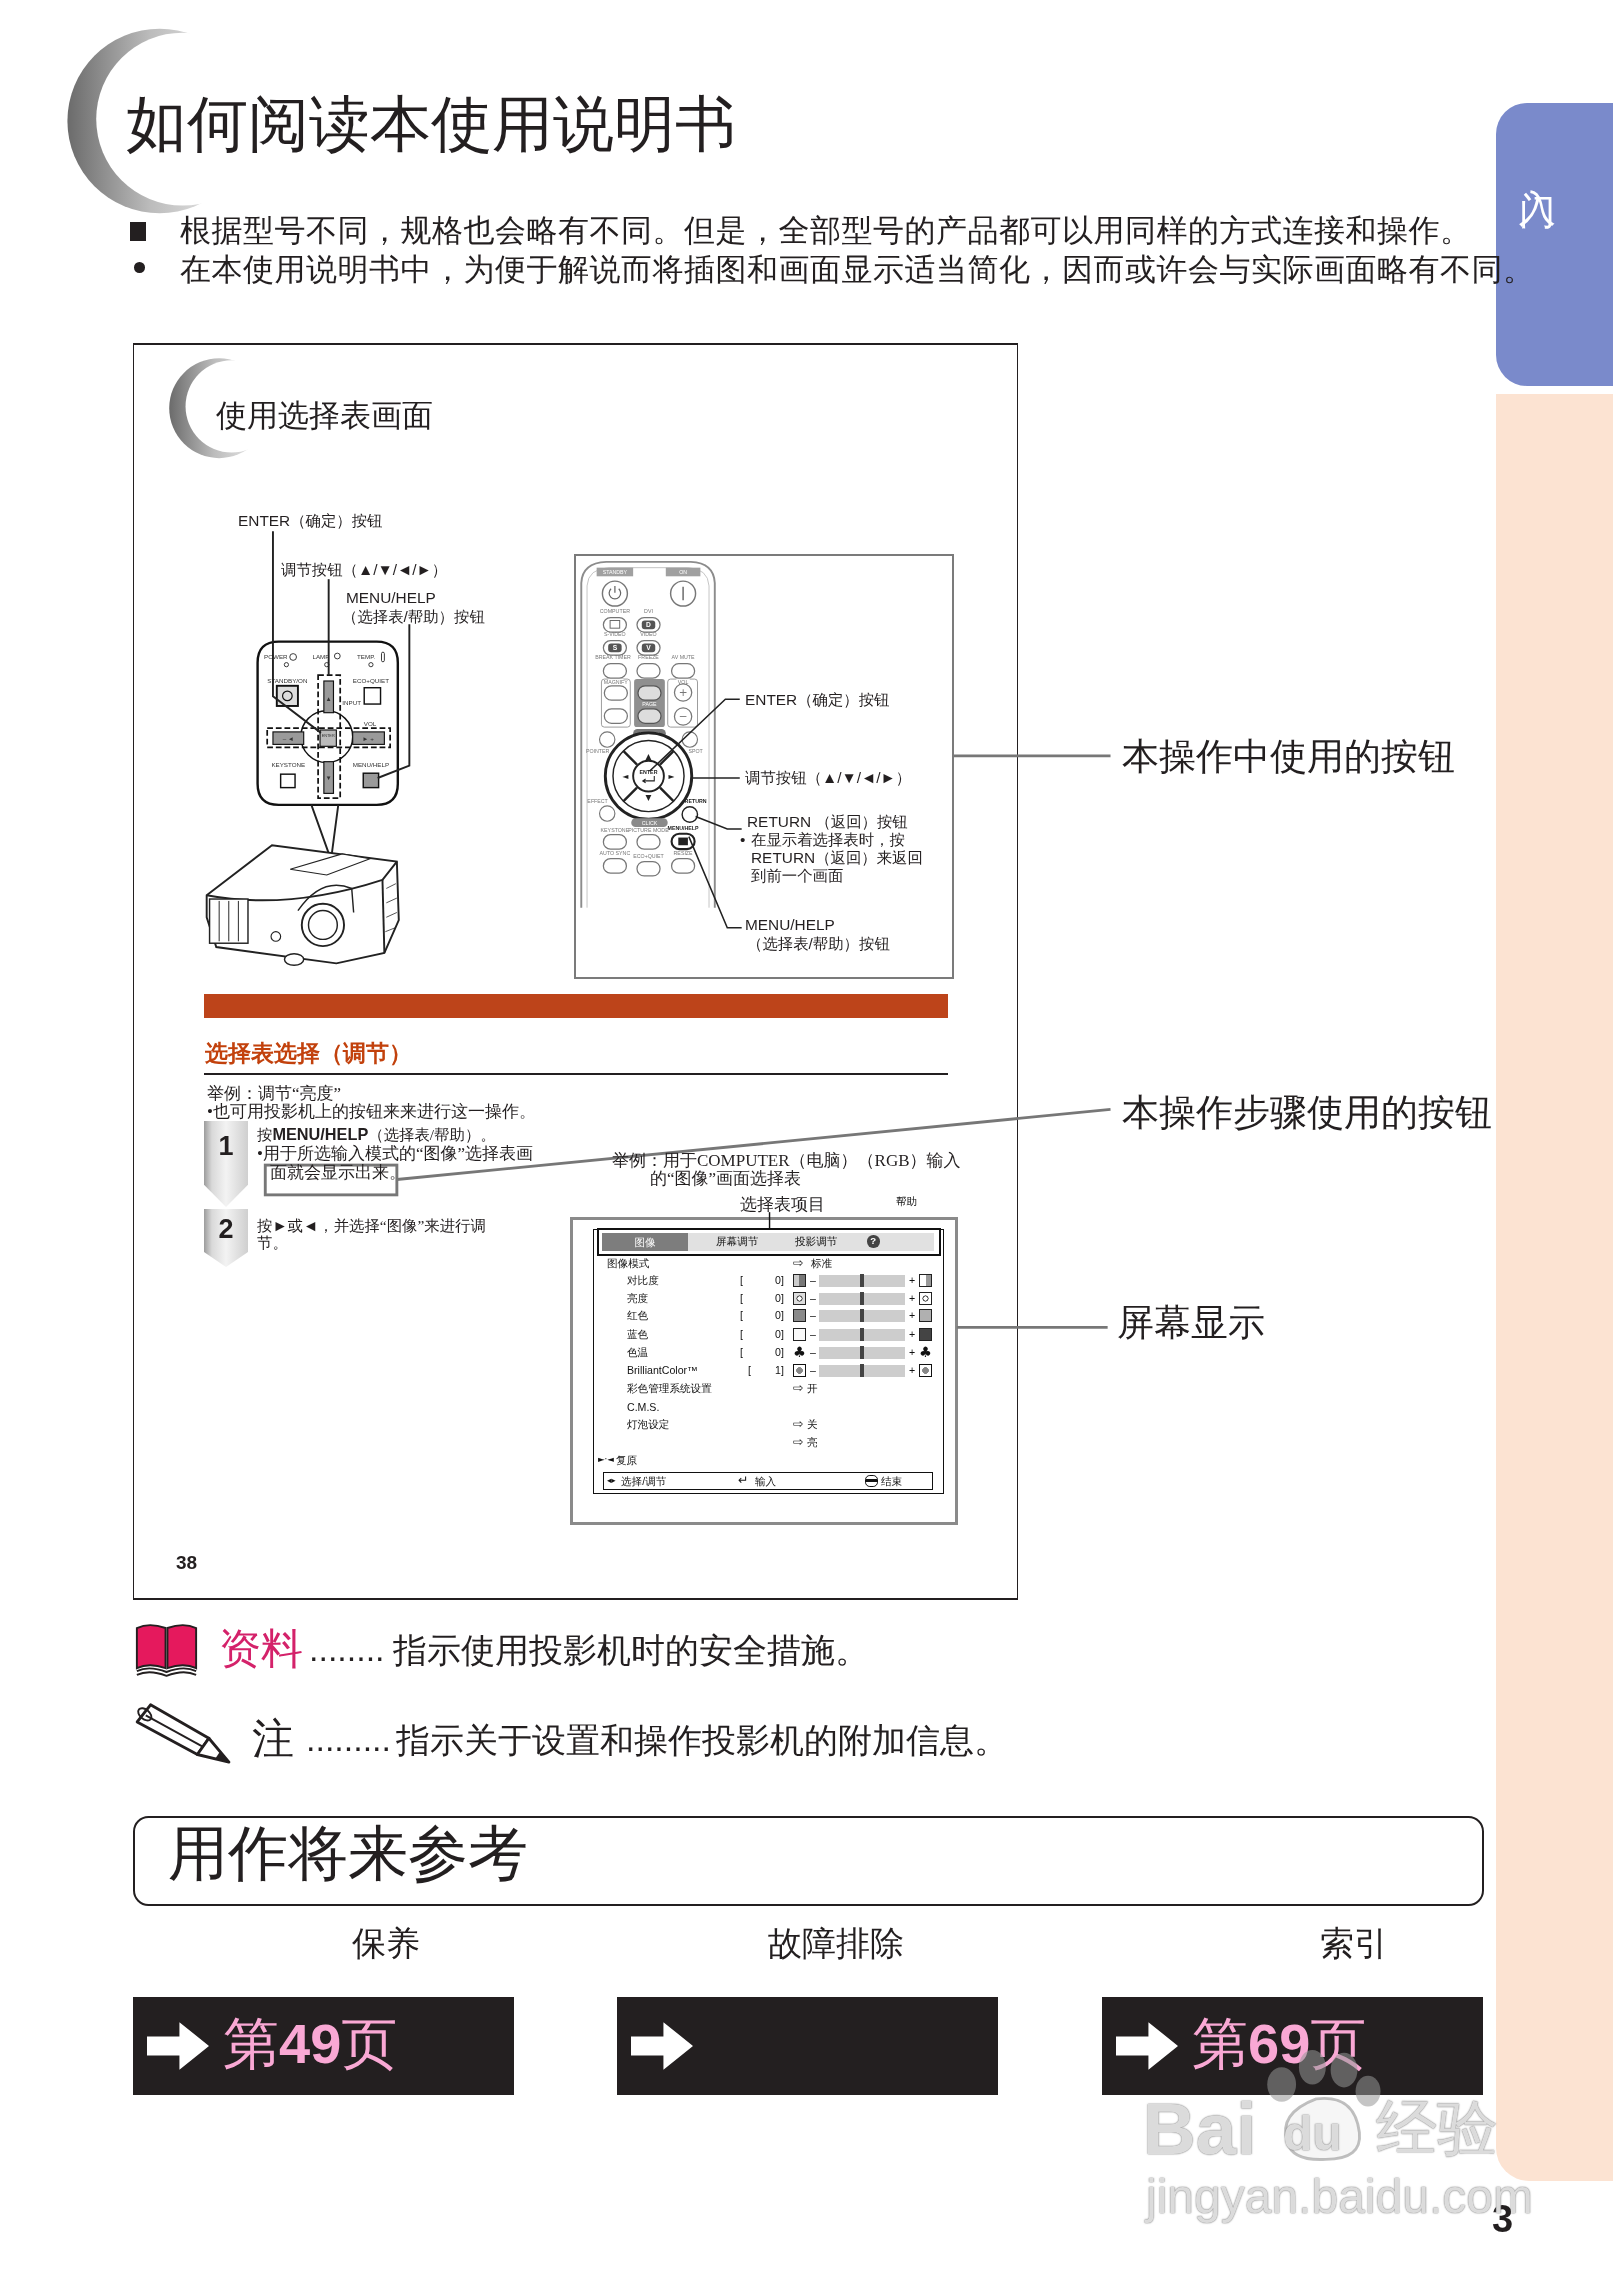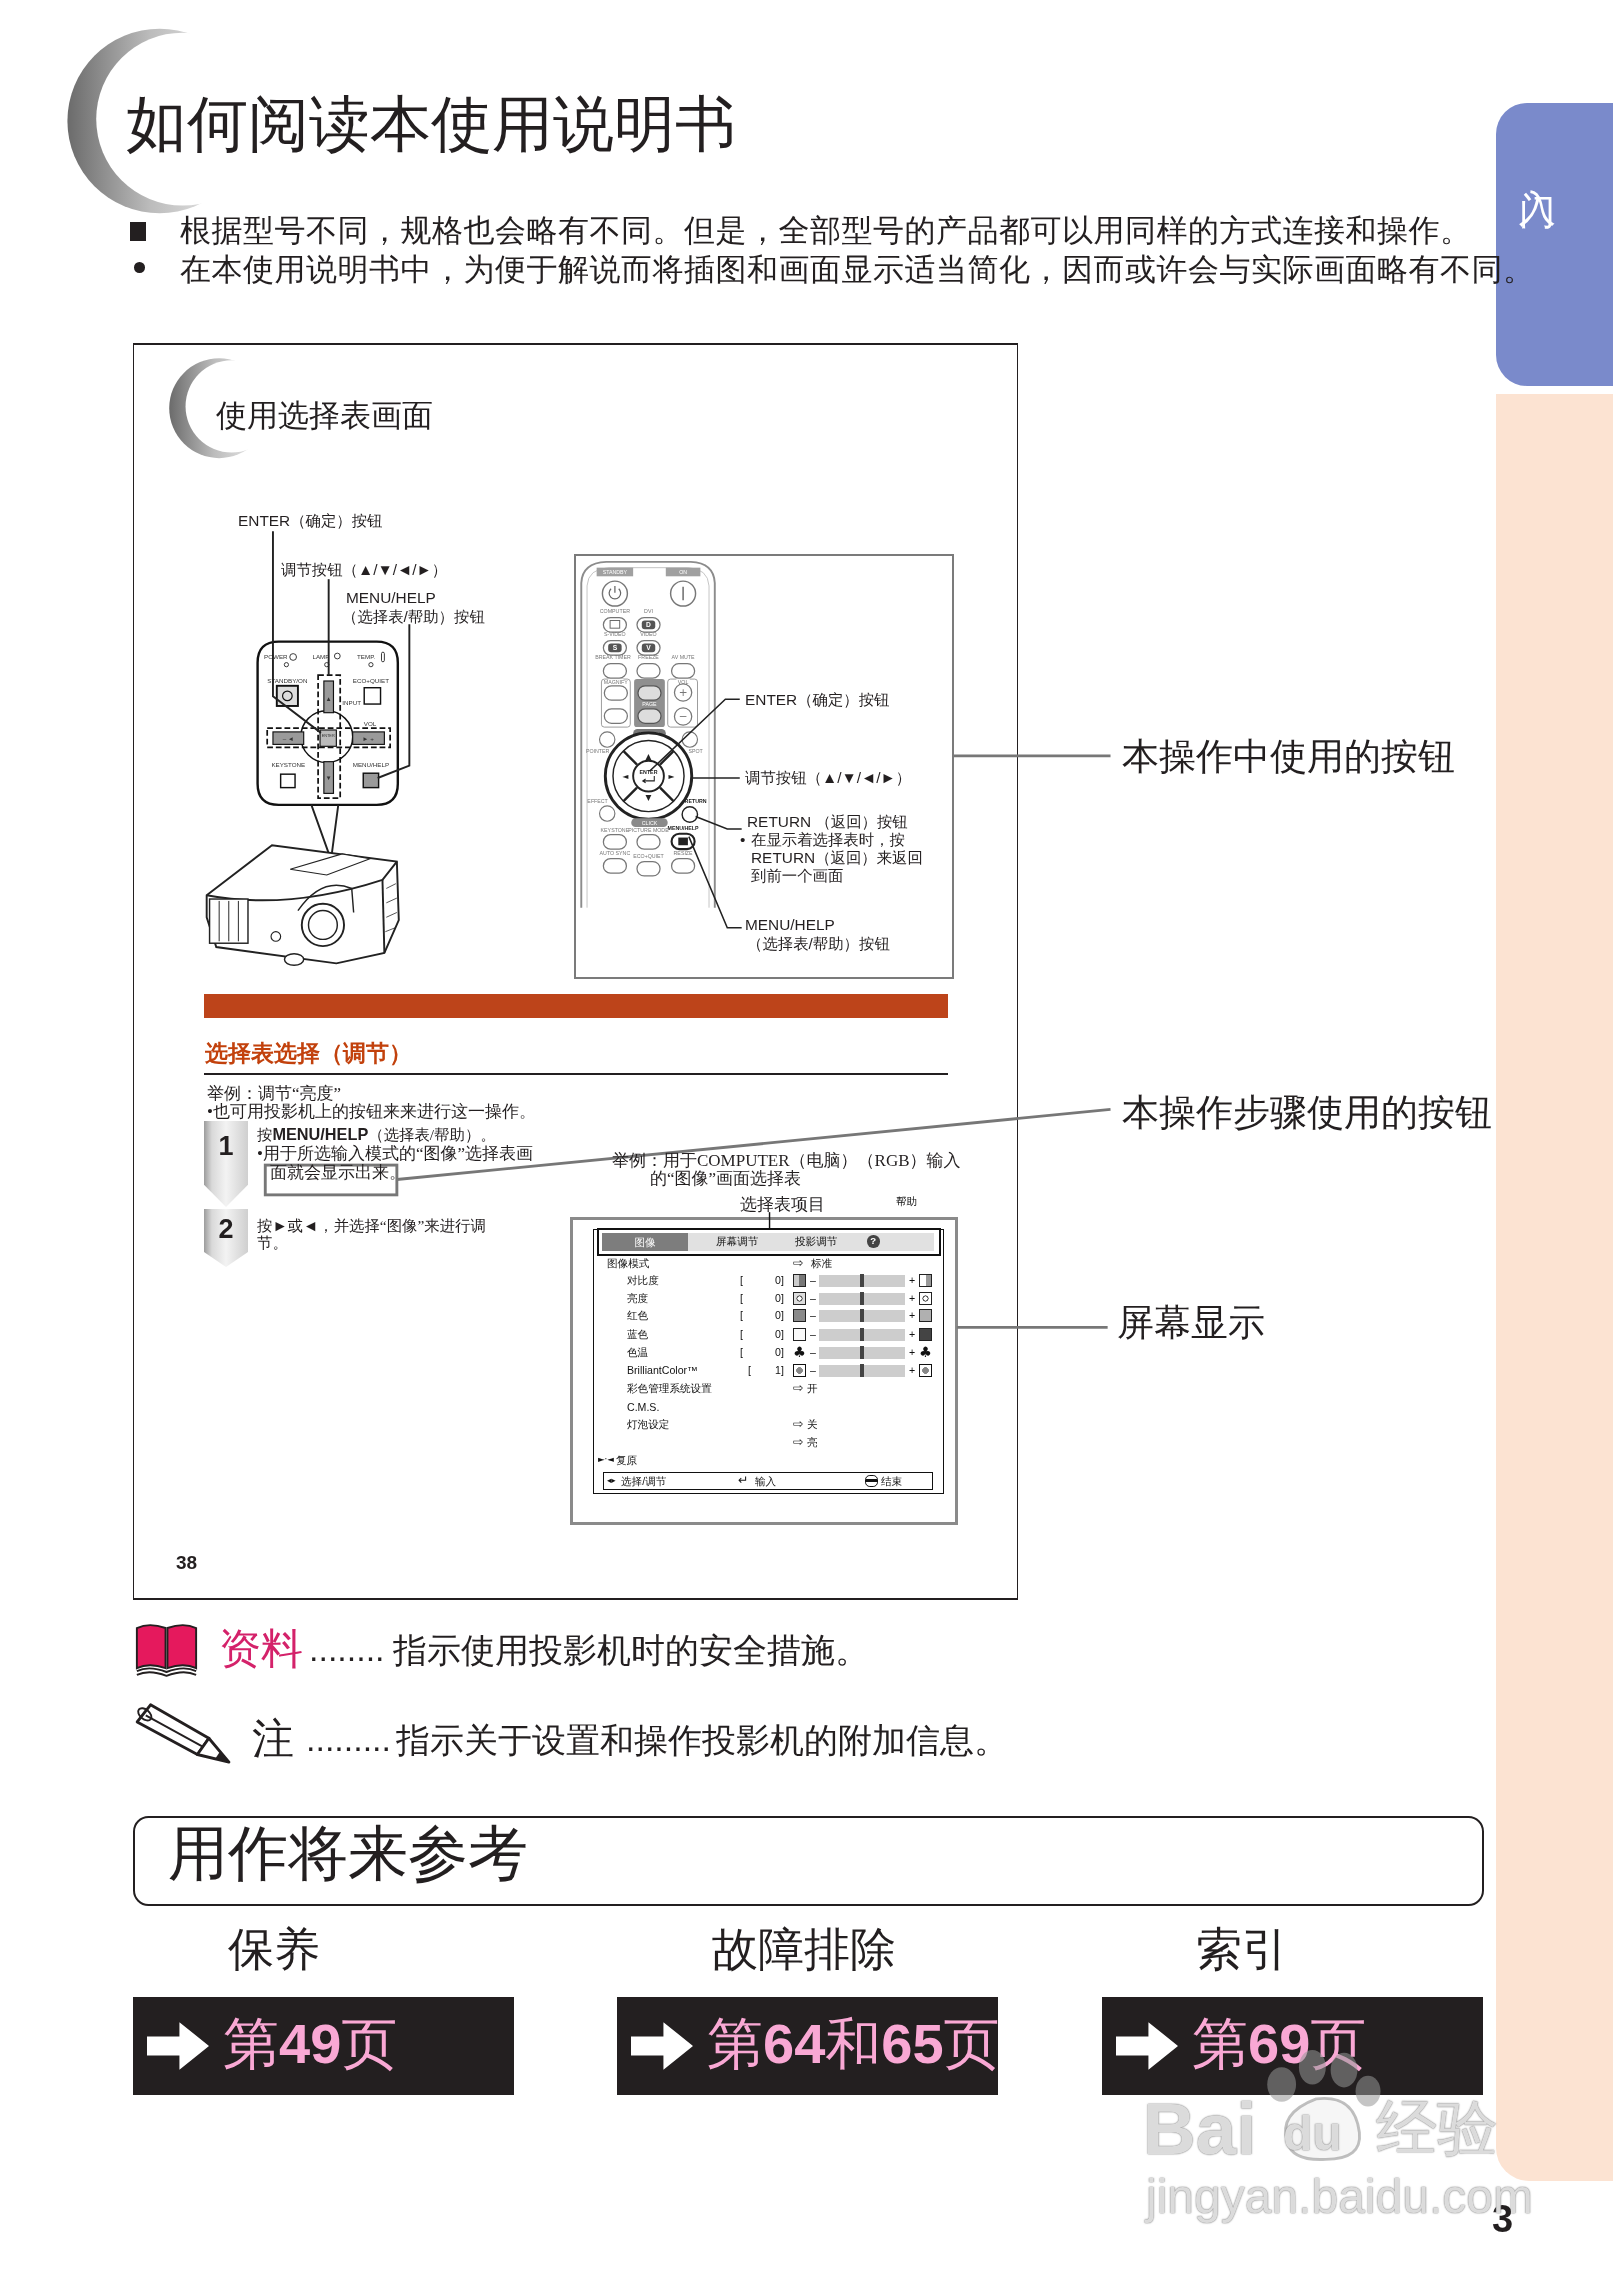--- a/index.html
+++ b/index.html
@@ -31,21 +31,21 @@
 .menu-tabframe{position:absolute;left:597px;top:1228px;width:344px;height:28px;border:2.9px solid #111;z-index:3}
 .m{position:absolute;font-size:10.6px;line-height:1;white-space:nowrap;z-index:2;color:#111}
 .ico{position:absolute;width:13.4px;height:13.4px;border:1px solid #222;z-index:2}
 .bar{position:absolute;left:819px;width:86px;height:11.5px;background:#cdcdcd;z-index:2}
 .handle{position:absolute;left:860px;width:3.8px;height:13.4px;background:#444;z-index:3}
 .help-ico{position:absolute;left:867px;top:1235px;width:12.5px;height:12.5px;border-radius:50%;background:#444;color:#fff;font-size:9.6px;line-height:12.5px;text-align:center;font-weight:bold;z-index:3}
 .menu-footer{position:absolute;left:603px;top:1472px;width:330px;height:18px;border:1.4px solid #111;z-index:2}
 .callout{font-size:37px;left:1122px}
 .ref-box{position:absolute;left:133px;top:1816px;width:1351px;height:90px;border:2.9px solid #231f20;border-radius:15.4px;z-index:1}
 .ref-title{left:168px;top:1824px;font-size:60px}
-.col-label{font-size:46px;width:192px;text-align:left;top:1926px}
+.col-label{font-size:34px;width:192px;text-align:right;top:1926px}
 .link-box{position:absolute;top:1997px;width:381px;height:98px;background:#231f20;z-index:2;cursor:pointer}
 .link-arrow{position:absolute;left:14.4px;top:25px}
 .link-text{position:absolute;left:90px;top:19px;color:#f9a8d4;font-size:56px;line-height:1;white-space:nowrap}
 .link-text b{font-weight:bold}
 .legend-label{font-size:42px}
 .legend-dots{font-size:34px}
 .legend-text{font-size:34px}
 .pgnum{left:1492px;top:2200px;font-size:38px;font-weight:bold}
 .wm{position:absolute;z-index:6;white-space:nowrap;line-height:1;color:rgba(236,236,236,0.85);text-shadow:0 0 1.9px rgba(120,120,120,0.8),0 0 1px rgba(120,120,120,0.9)}
 .rl{font-family:"Liberation Sans",sans-serif;font-size:5.5px;fill:#777;text-anchor:middle}
@@ -441,21 +441,20 @@
   <div class="link-box" style="left:133px">
     <svg class="link-arrow" width="62" height="48" viewBox="0 0 65 50">
         <path d="M0,15 H34 V0 L65,25 L34,50 V35 H0 Z" fill="#fff"></path>
       </svg>
     <div class="link-text"><span>第</span><b>49</b><span>页</span></div>
   </div>
   <div class="link-box" style="left:617px">
     <svg class="link-arrow" width="62" height="48" viewBox="0 0 65 50">
         <path d="M0,15 H34 V0 L65,25 L34,50 V35 H0 Z" fill="#fff"></path>
       </svg>
-    <div class="link-text"><span>第</span><b>64</b><span>和</span><b>65</b><span>页</span></div>
   </div>
   <div class="link-box" style="left:1102px">
     <svg class="link-arrow" width="62" height="48" viewBox="0 0 65 50">
         <path d="M0,15 H34 V0 L65,25 L34,50 V35 H0 Z" fill="#fff"></path>
       </svg>
     <div class="link-text"><span>第</span><b>69</b><span>页</span></div>
   </div>
 </div>
 
 <div class="a pgnum">3</div>

